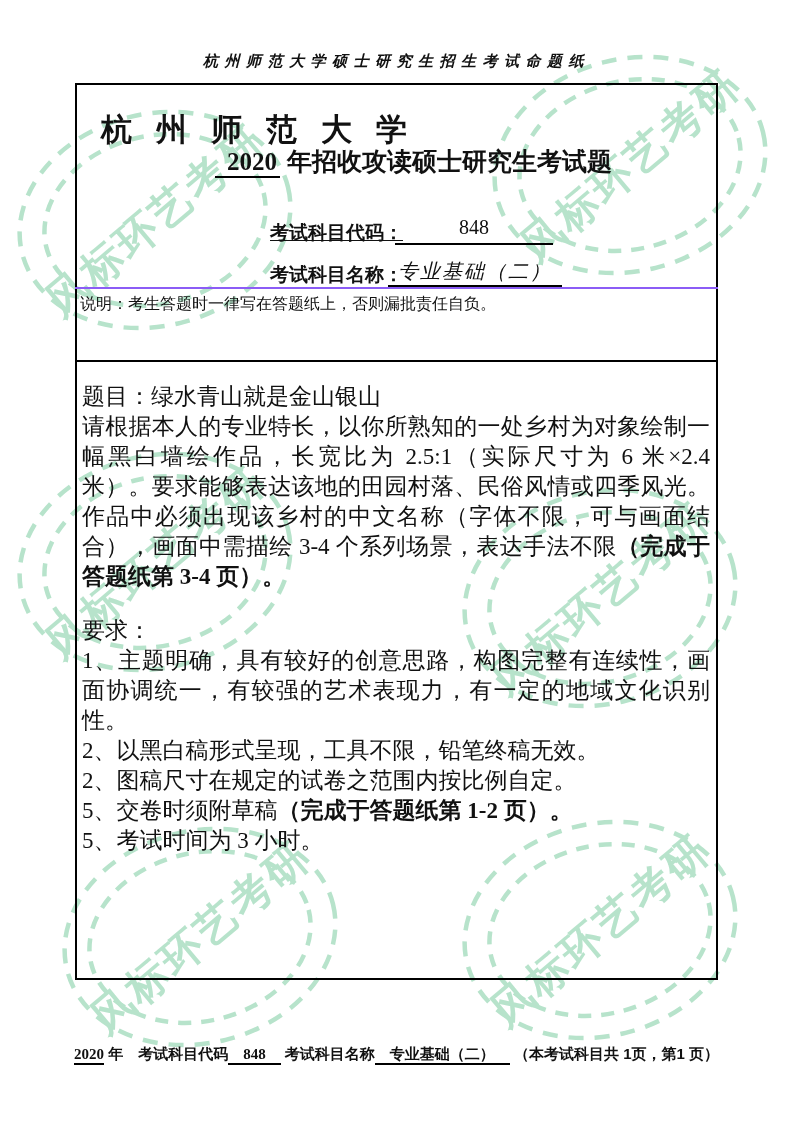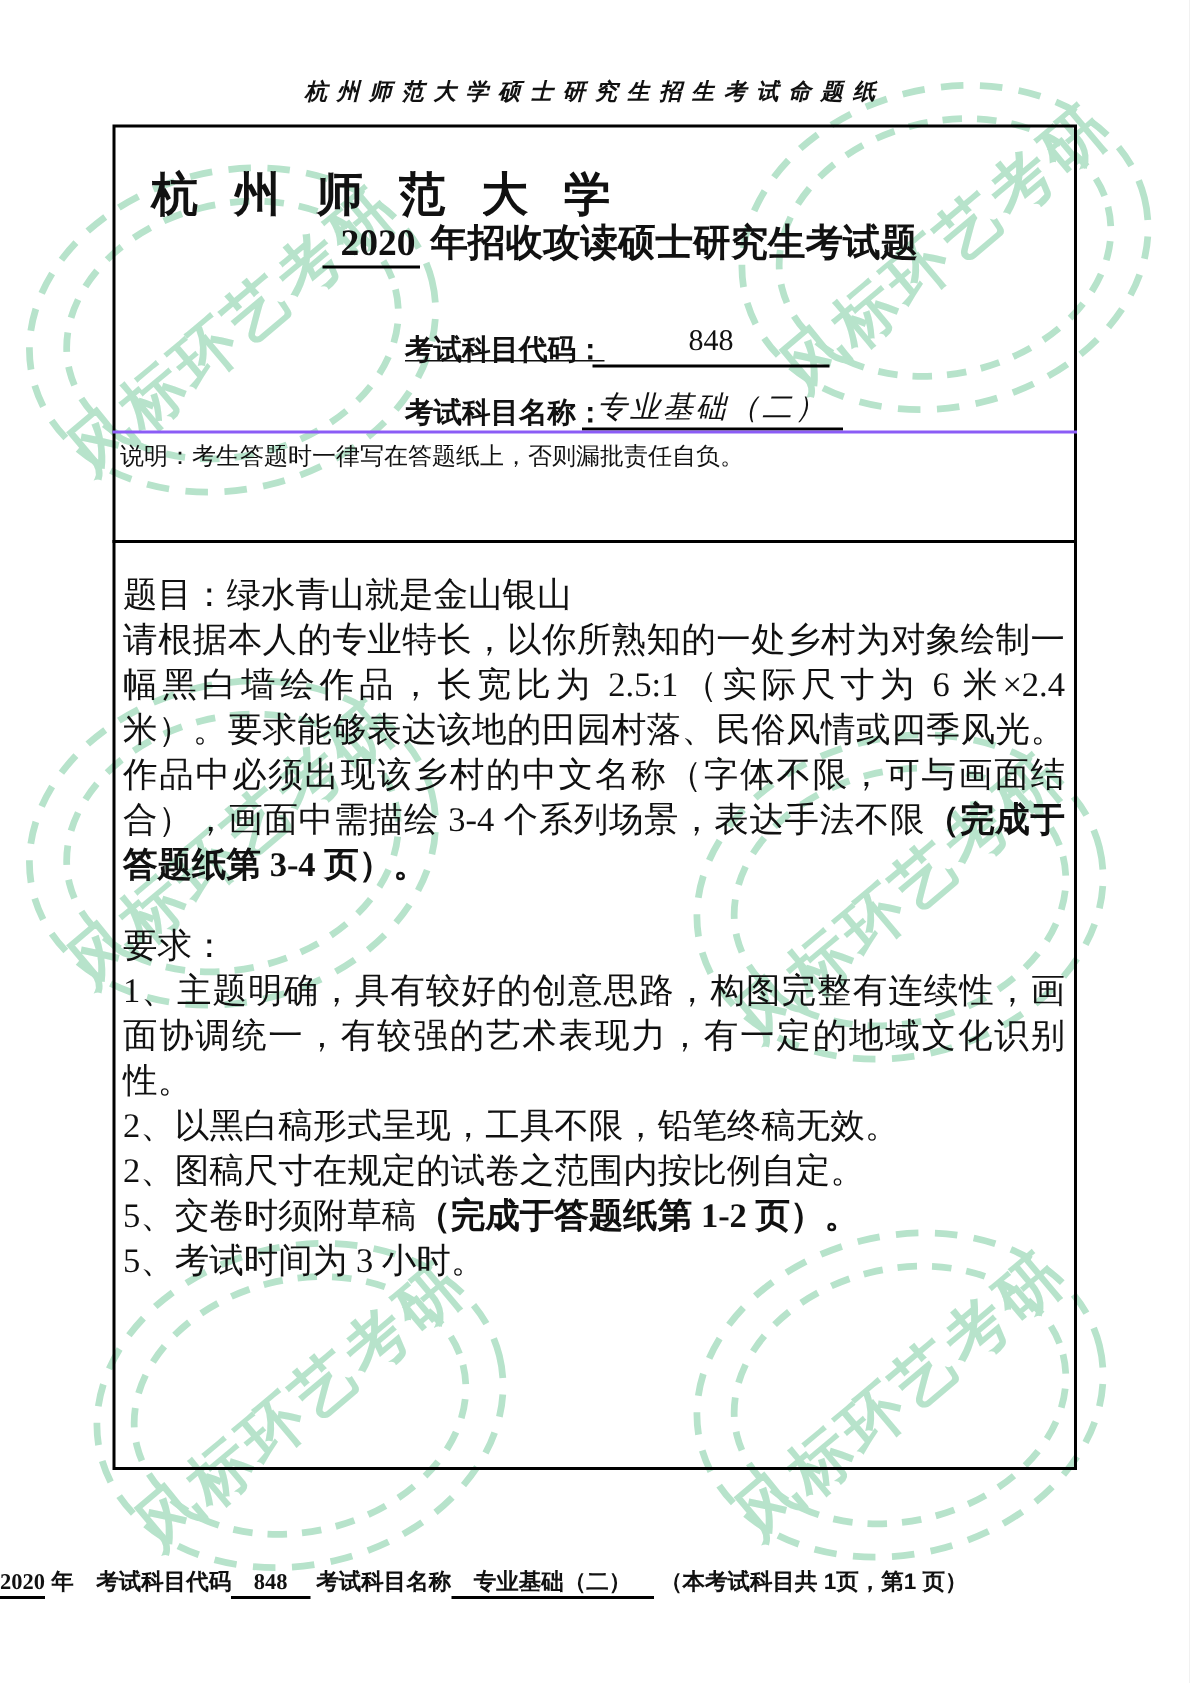--- a/index.html
+++ b/index.html
@@ -101,20 +101,21 @@
     font-size: 23px;
     line-height: 30px;
   }
   .para { margin: 0; text-align: justify; }
   .para.gap-top { margin-top: 24px; }
   .para .bold { font-weight: bold; }
 
   .doc-footer {
     position: absolute; z-index: 1;
     top: 1045px; left: 0; right: 0;
+    text-align: center;
     font-family: "Liberation Sans", "DejaVu Sans", sans-serif;
     font-weight: bold;
     font-size: 15px;
     white-space: nowrap;
   }
   .doc-footer .u { border-bottom: 2px solid #000; padding-bottom: 1px; }
   .doc-footer .u-num { font-family: "Liberation Serif", serif; }
 </style>
 </head>
 <body>

